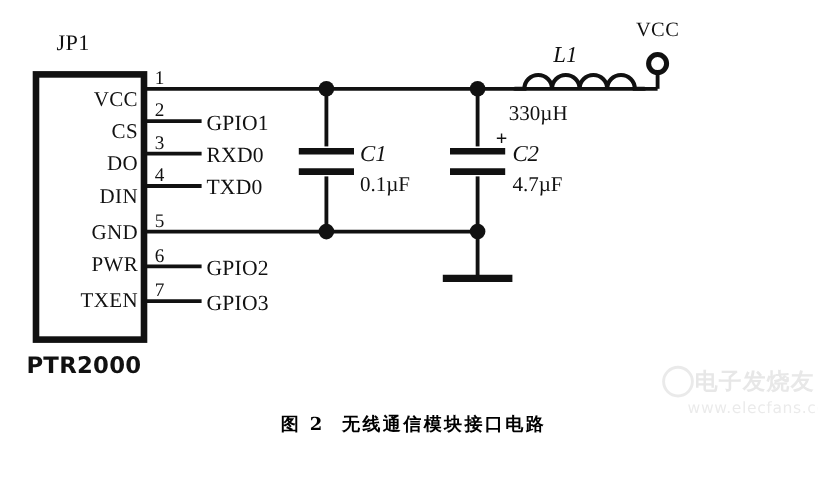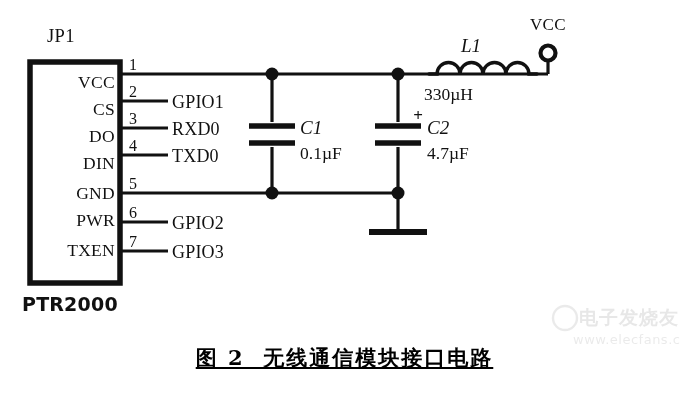--- a/index.html
+++ b/index.html
@@ -112,25 +112,24 @@
     font-weight: bold;
     letter-spacing: 0.2px;
   }
   .caption {
     position: absolute;
     left: 0;
     top: 344px;
     width: 689px;
     text-align: center;
     font-family: "DejaVu Serif", serif;
-    font-size: 21px;
+    font-size: 15px;
     font-weight: bold;
     letter-spacing: 2px;
     white-space: pre;
-    text-decoration: underline;
   }
   #watermark {
     position: absolute;
     right: 8px;
     bottom: 8px;
     width: 130px;
     height: 62px;
     opacity: 0.20;
     pointer-events: none;
   }

